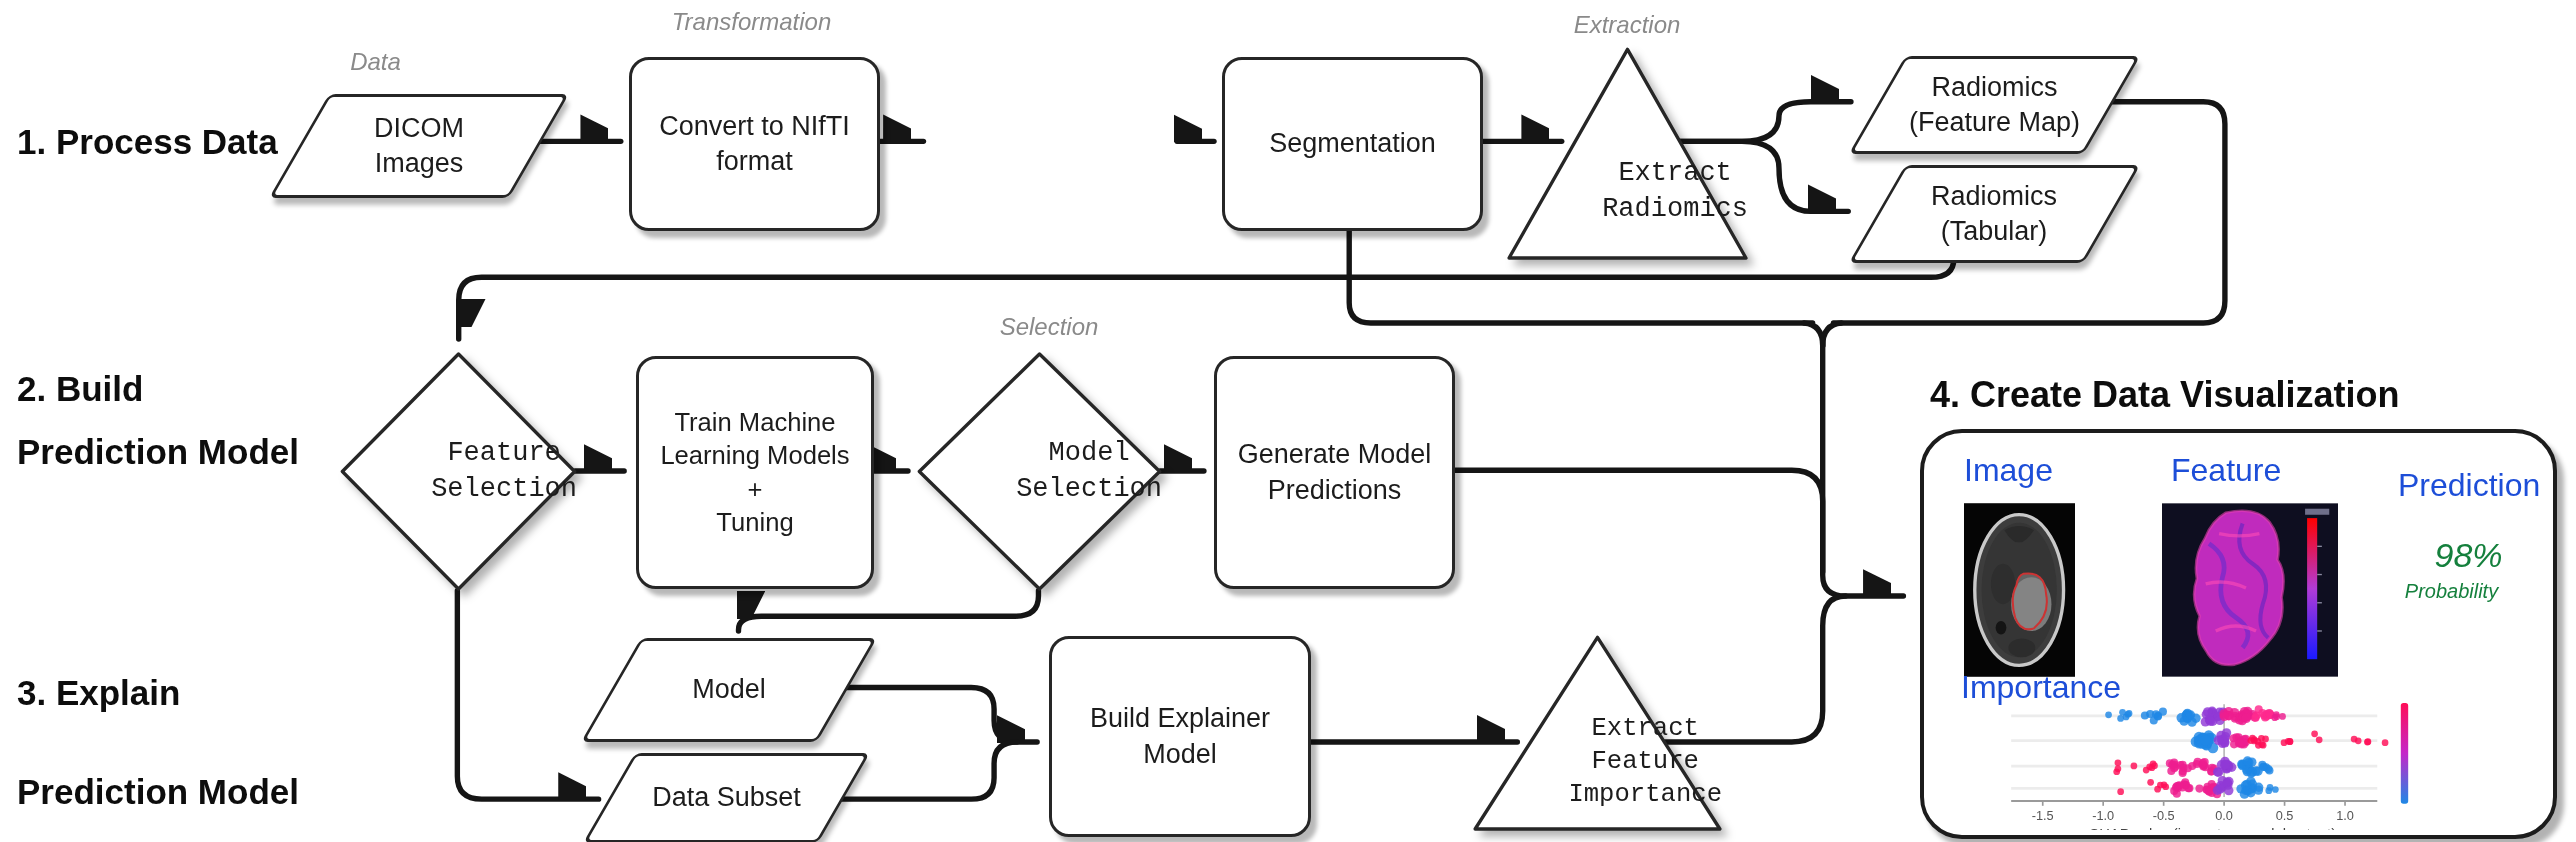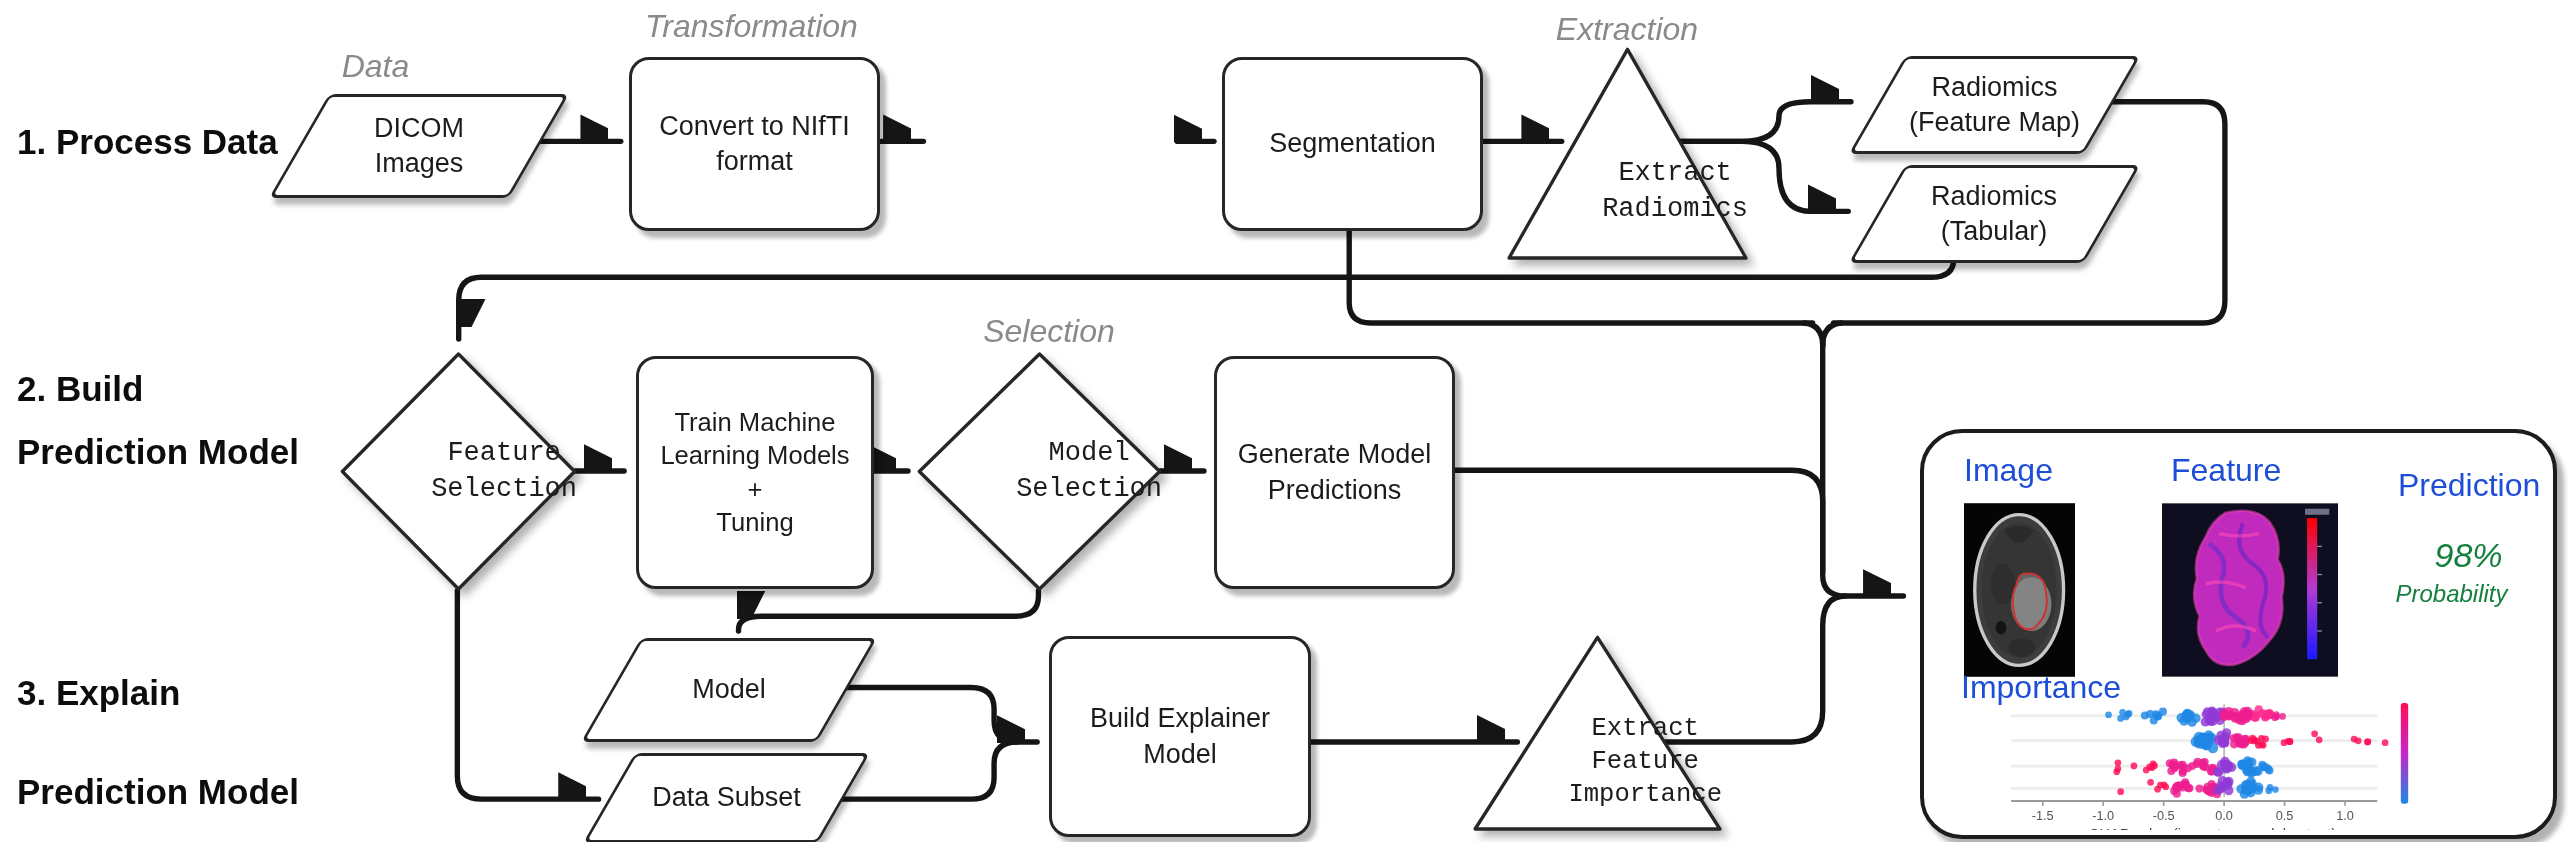--- a/index.html
+++ b/index.html
@@ -1,20 +1,20 @@
 <!DOCTYPE html>
 <html style="font-size:10.8px"><head>
 <meta charset="utf-8">
 <style>
   html,body{margin:0;padding:0;background:#fff;}
   .canvas{position:relative;width:2576px;height:843px;background:#ffffff;
           font-family:"Liberation Sans",sans-serif;color:#1a1a1a;overflow:hidden;}
   .abs{position:absolute;}
   .section-label{font-weight:bold;font-size:35px;color:#0d0d0d;white-space:pre-line;line-height:1.15;}
-  .stage-label{font-style:italic;font-size:32px;color:#8a8a8a;text-align:center;}
+  .stage-label{font-style:italic;font-size:24px;color:#8a8a8a;text-align:center;}
   .node-text{white-space:pre-line;text-align:center;font-size:27px;line-height:1.3;color:#1c1c1c;}
   .process{background:#fff;border:3.4px solid #262626;border-radius:20px;
            box-shadow:6px 6.7px 4.7px rgba(0,0,0,.28);
            display:flex;align-items:center;justify-content:center;z-index:3;}
   .para{background:#fff;border:3.4px solid #262626;border-radius:6.7px;
         transform:skewX(-30deg);box-shadow:6px 6.7px 4.7px rgba(0,0,0,.28);
         display:flex;align-items:center;justify-content:center;z-index:3;}
   .para .node-text{transform:skewX(30deg);}
   .shape-svg{overflow:visible;filter:drop-shadow(6px 6.7px 4px rgba(0,0,0,.3));z-index:3;position:absolute;}
   .overlay-text{position:absolute;z-index:4;display:flex;align-items:center;justify-content:flex-end;font-family:Liberation Mono, monospace;}
@@ -143,20 +143,21 @@
 
   <svg class="shape-svg" style="left:1473px;top:636px;" width="249" height="195" viewBox="0 0 370 290">
     <polygon points="185,2 367,287 3,287" fill="#ffffff" stroke="#262626" stroke-width="5" stroke-linejoin="round"></polygon>
   </svg>
   <div class="overlay-text" style="left:1473px;top:696px;width:249px;height:131px;">
     <div class="node-text" style="font-size:25.6px;">Extract
 Feature
 Importance</div>
   </div>
 
+  <div class="abs section-label" style="left:1930px;top:374px;font-size:36px;">4. Create Data Visualization</div>
   <div class="abs viz-panel" style="left:1920px;top:429px;width:629px;height:402px;"></div>
 
   <div class="abs panel-label" style="left:1964px;top:452px;z-index:4;">Image</div>
   <div class="abs panel-label" style="left:2171px;top:452px;z-index:4;">Feature</div>
   <div class="abs panel-label" style="left:2398px;top:467px;z-index:4;">Prediction</div>
 
   <svg class="mini-fig" style="left:1964px;top:503px;" width="111" height="174" viewBox="0 0 165 258">
     <rect x="0" y="0" width="165" height="258" fill="#050505"></rect>
     <ellipse cx="82" cy="129" rx="66" ry="112" fill="#3d3d3d" stroke="#c9c9c9" stroke-width="5"></ellipse>
     <ellipse cx="82" cy="129" rx="56" ry="100" fill="#353535"></ellipse>
@@ -188,21 +189,21 @@
       <line x1="231" y1="64" x2="238" y2="64"></line>
         <line x1="231" y1="106" x2="238" y2="106"></line>
       <line x1="231" y1="148" x2="238" y2="148"></line>
         <line x1="231" y1="190" x2="238" y2="190"></line>
     </g>
   </svg>
 
   <div class="abs pred-text" style="left:2391px;top:533px;width:155px;z-index:4;">
     <span>98%</span>
   </div>
-  <div class="abs pred-text" style="left:2354px;top:578px;width:195px;z-index:4;font-size:24px;">
+  <div class="abs pred-text" style="left:2354px;top:578px;width:195px;z-index:4;font-size:20px;">
     <span>Probability</span>
   </div>
 
   <div class="abs panel-label" style="left:1961px;top:669px;z-index:4;">Importance</div>
 
   <svg id="shap-svg" class="mini-fig" style="left:1984px;top:699px;" width="538" height="131" viewBox="0 0 800 195">
     <defs>
       <linearGradient id="shapBar" x1="0" y1="0" x2="0" y2="1">
         <stop offset="0" stop-color="#ff0d57"></stop>
           <stop offset="0.5" stop-color="#c427c9"></stop>

